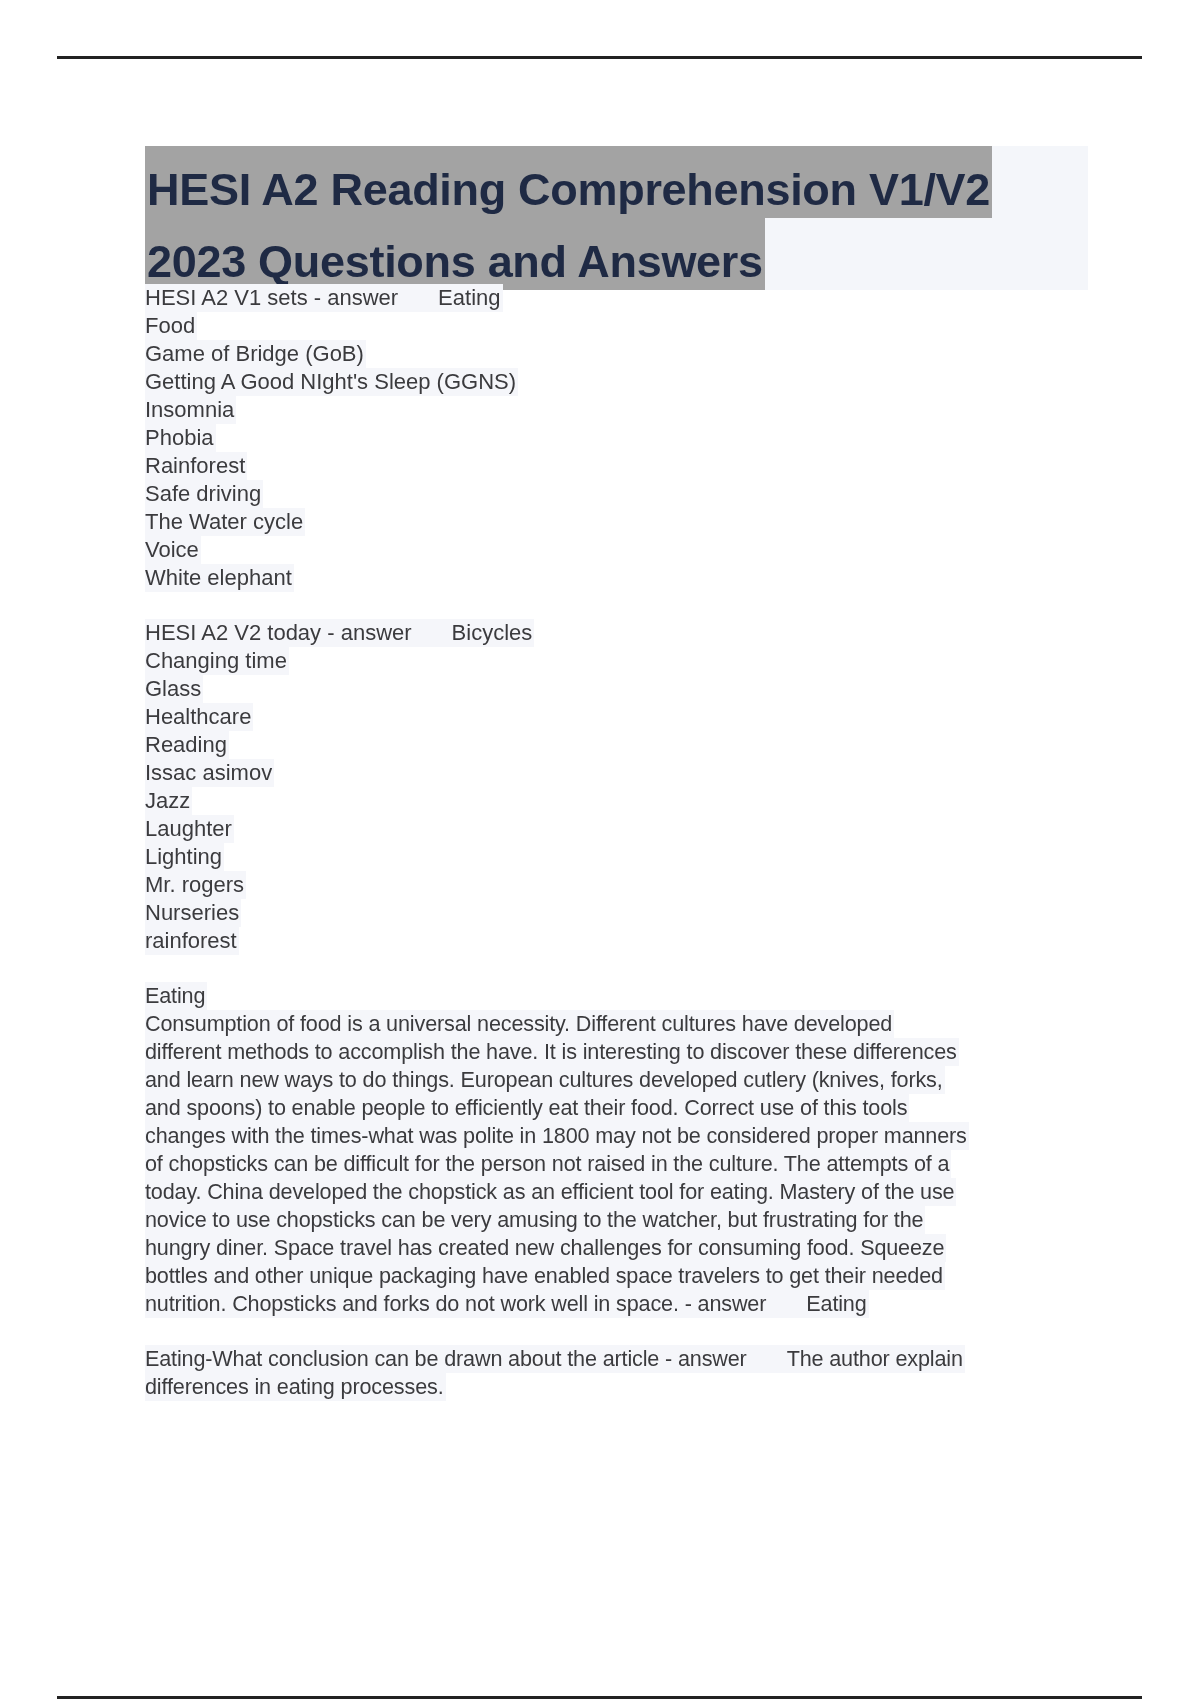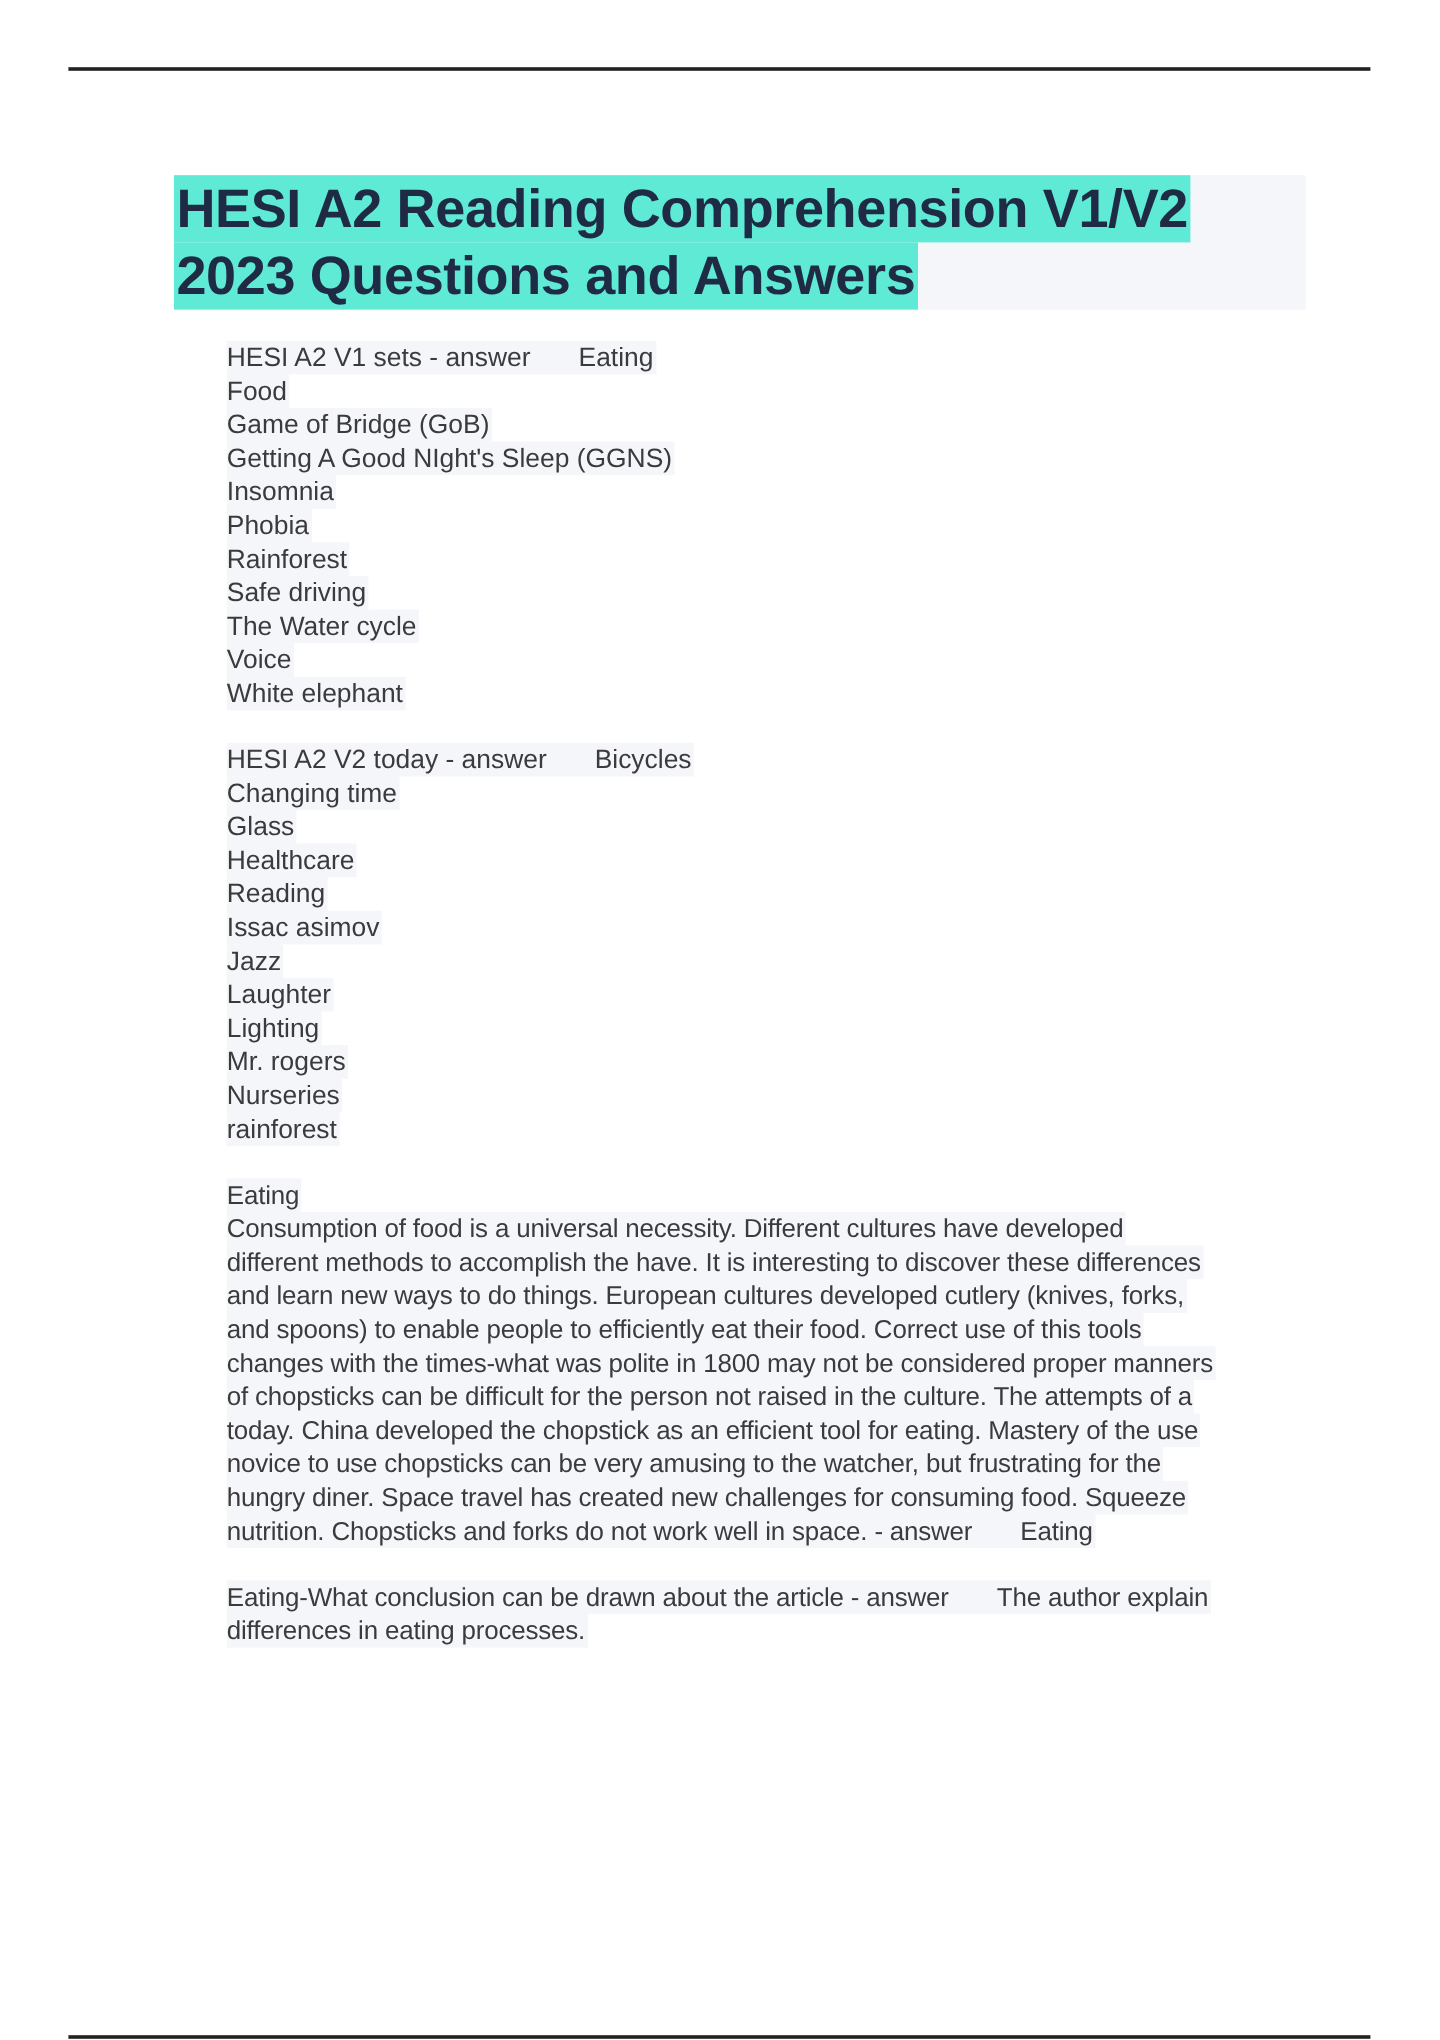--- a/index.html
+++ b/index.html
@@ -29,36 +29,35 @@
       position: absolute;
       left: 145px;
       top: 146px;
       width: 943px;
       background: #f4f6fa;
       padding: 0;
     }
     .title-line {
       display: block;
       width: fit-content;
-      background: #5eead4;
+      background: #a3a3a3;
       color: #1f2a44;
       font-weight: bold;
       font-size: 45px;
       line-height: 56px;
       letter-spacing: -0.3px;
-      padding: 0 2px 0 2px;
+      padding: 16px 2px 0 2px;
       white-space: nowrap;
     }
 
     .content {
       position: absolute;
       left: 145px;
       top: 284px;
       width: 940px;
-      margin-left: 44px;
     }
     .line {
       display: block;
       width: fit-content;
       background: #f5f6fa;
       font-size: 22px;
       line-height: 28px;
       white-space: pre;
       padding-right: 2px;
     }
@@ -119,20 +118,21 @@
     <span class="line">Eating</span>
     <span class="line">Consumption of food is a universal necessity. Different cultures have developed</span>
     <span class="line">different methods to accomplish the have. It is interesting to discover these differences</span>
     <span class="line">and learn new ways to do things. European cultures developed cutlery (knives, forks,</span>
     <span class="line">and spoons) to enable people to efficiently eat their food. Correct use of this tools</span>
     <span class="line">changes with the times-what was polite in 1800 may not be considered proper manners</span>
     <span class="line">of chopsticks can be difficult for the person not raised in the culture. The attempts of a</span>
     <span class="line">today. China developed the chopstick as an efficient tool for eating. Mastery of the use</span>
     <span class="line">novice to use chopsticks can be very amusing to the watcher, but frustrating for the</span>
     <span class="line">hungry diner. Space travel has created new challenges for consuming food. Squeeze</span>
+    <span class="line">bottles and other unique packaging have enabled space travelers to get their needed</span>
     <span class="line"><span>nutrition. Chopsticks and forks do not work well in space. - answer</span><span class="answer-gap"></span><span>Eating</span></span>
   </div>
 
   <div class="para passage">
     <span class="line"><span>Eating-What conclusion can be drawn about the article - answer</span><span class="answer-gap"></span><span>The author explain</span></span>
     <span class="line">differences in eating processes.</span>
   </div>
 
 </div>
 

